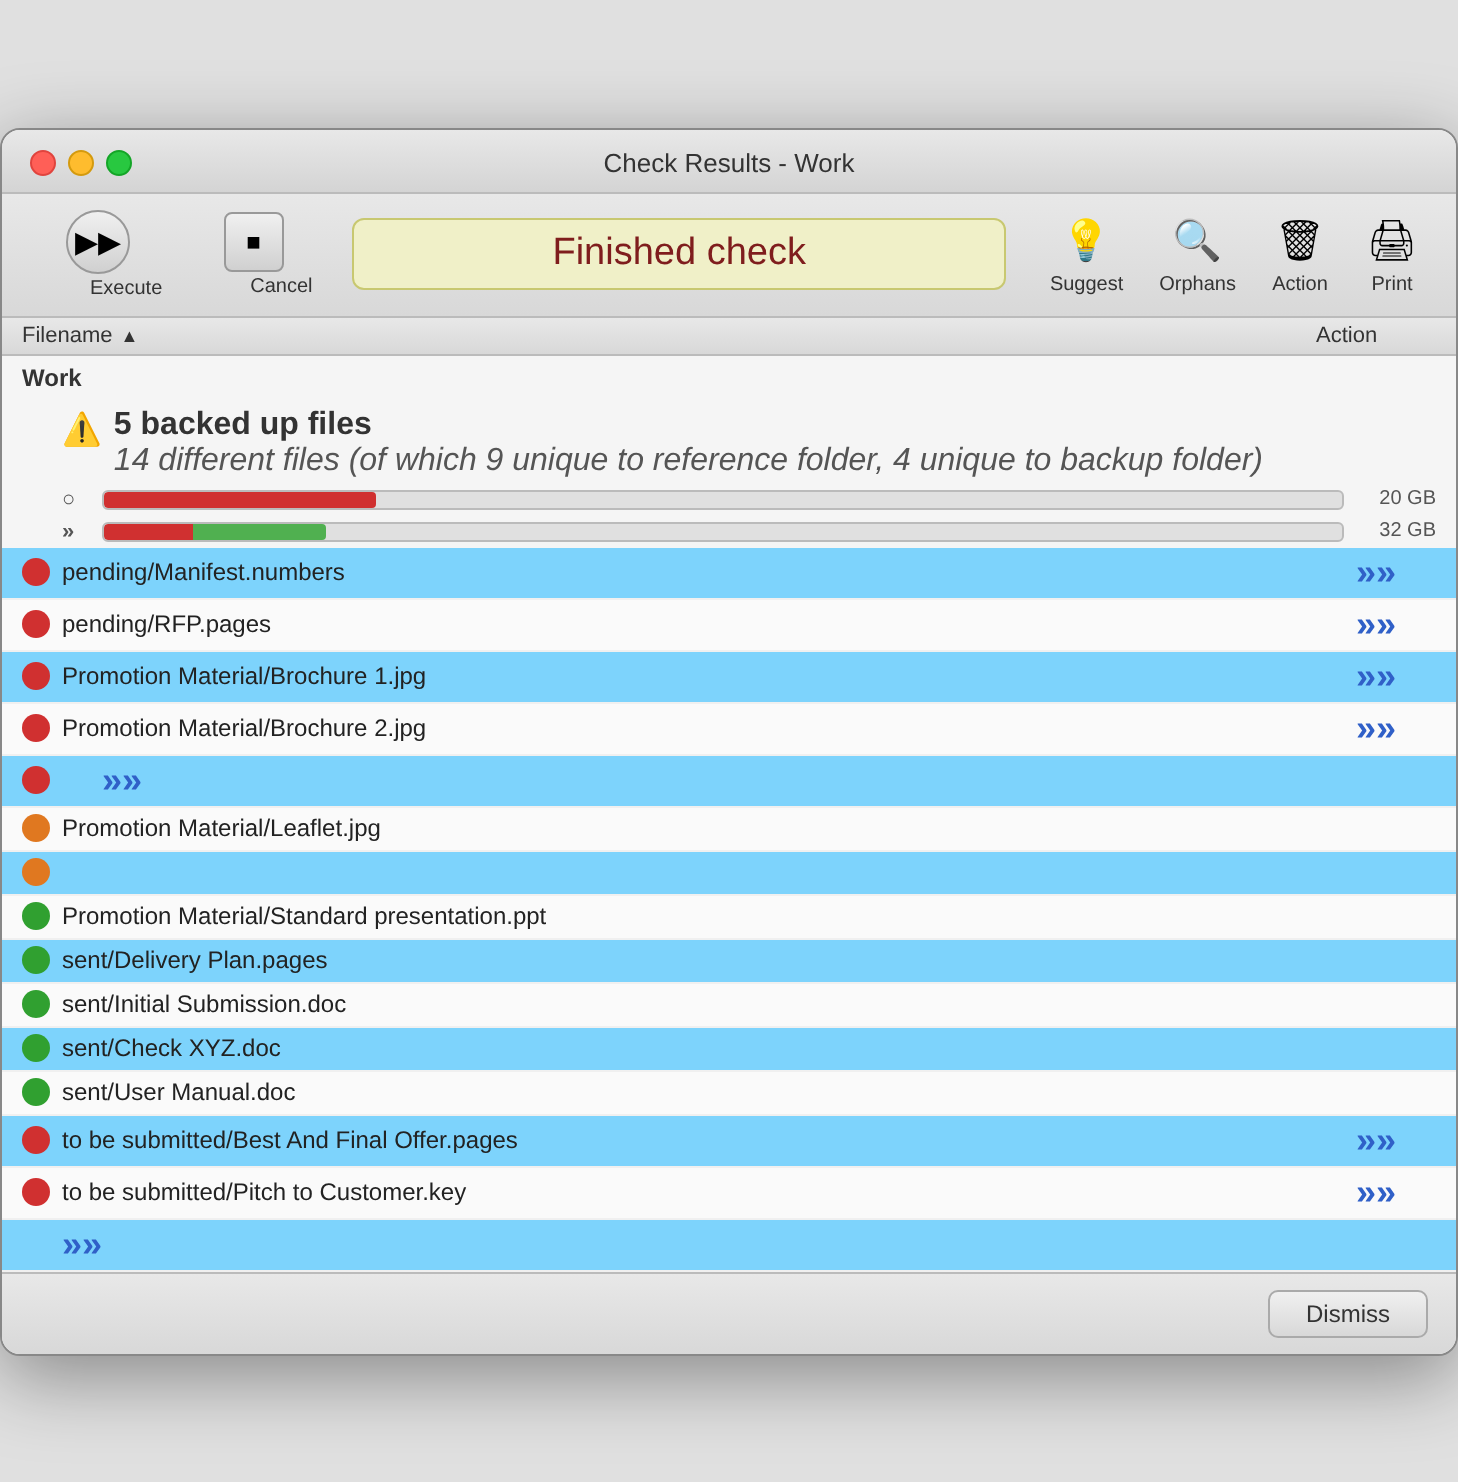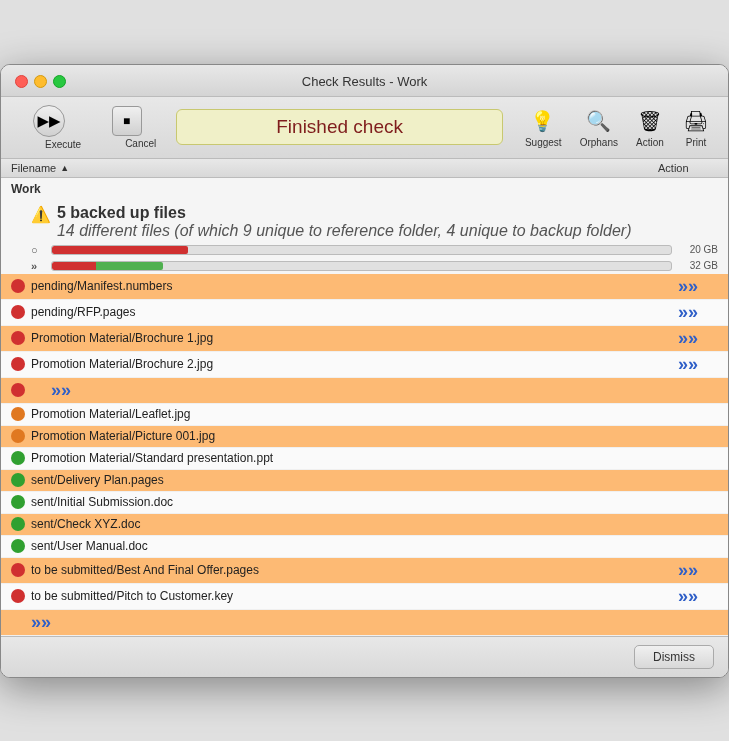--- a/index.html
+++ b/index.html
@@ -110,21 +110,21 @@
       display: flex;
       padding: 3px 10px;
       font-size: 11px;
       font-weight: 500;
       color: #333;
     }
     .col-filename { flex: 1; display: flex; align-items: center; gap: 4px; }
     .col-action { width: 60px; text-align: left; }
     .sort-arrow { font-size: 9px; }
     .content-area {
-      background: #fdba74;
+      background: #7dd3fc;
       overflow-y: auto;
       max-height: 480px;
     }
     .section-header {
       padding: 4px 10px;
       font-size: 12px;
       font-weight: 600;
       color: #333;
       background: #f5f5f5;
     }
@@ -348,21 +348,20 @@
       <div class="file-indicator" style="background:#d03030; border-radius:50%;"></div>
       <div class="action-arrow"><span style="color:#3060c8;font-weight:bold;">»»</span></div>
     </div>
         <div class="file-row alt">
       <div class="file-indicator" style="background:#e07820; border-radius:50%;"></div>
       <span class="file-name">Promotion Material/Leaflet.jpg</span>
       <div class="action-arrow"></div>
     </div>
         <div class="file-row">
       <div class="file-indicator" style="background:#e07820; border-radius:50%;"></div>
-      <span class="file-name">Promotion Material/Picture 001.jpg</span>
       <div class="action-arrow"></div>
     </div>
         <div class="file-row alt">
       <div class="file-indicator" style="background:#30a030; border-radius:50%;"></div>
       <span class="file-name">Promotion Material/Standard presentation.ppt</span>
       <div class="action-arrow"></div>
     </div>
         <div class="file-row">
       <div class="file-indicator" style="background:#30a030; border-radius:50%;"></div>
       <span class="file-name">sent/Delivery Plan.pages</span>

